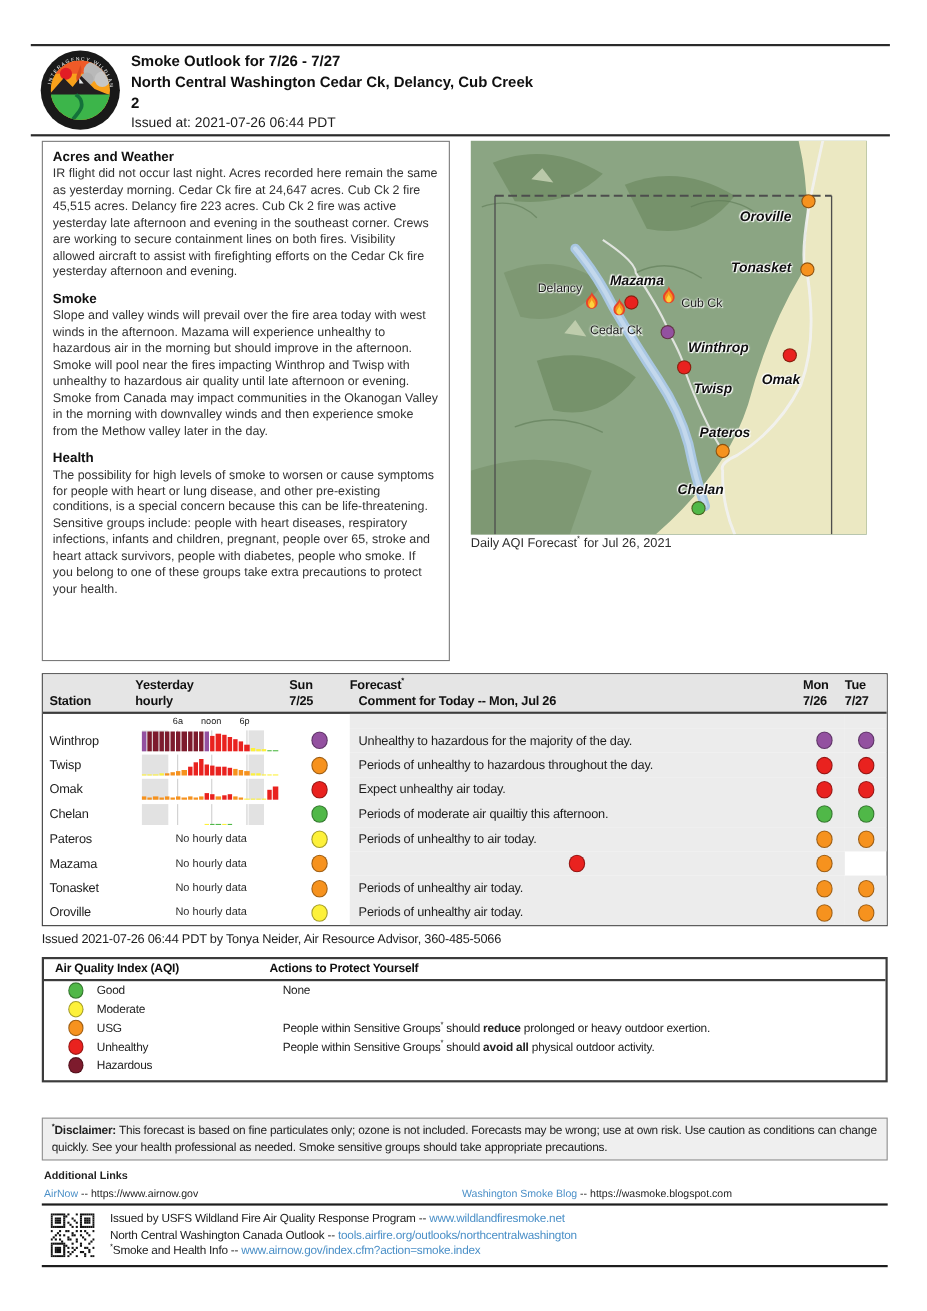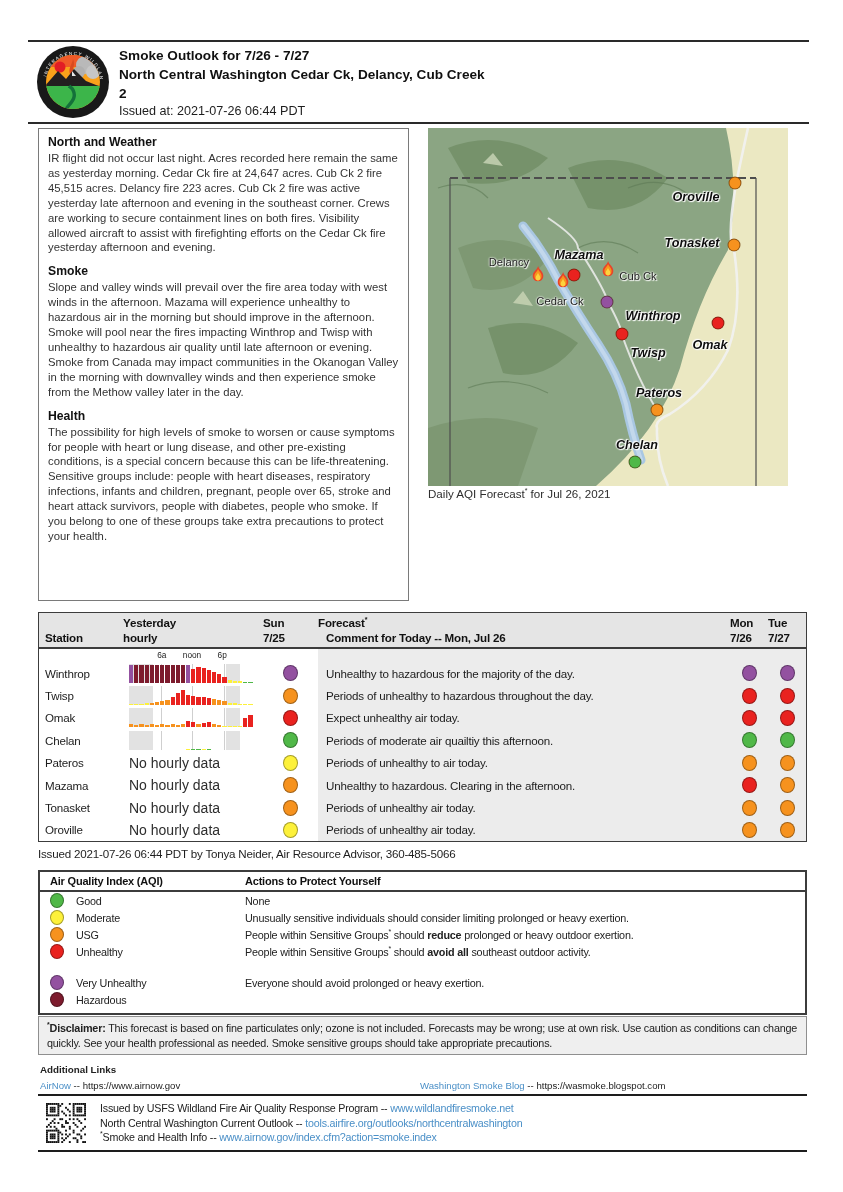--- a/index.html
+++ b/index.html
@@ -50,35 +50,35 @@
   .tick{position:absolute;top:1px;transform:translateX(-50%);font-size:8.3px;color:#222;}
   .trow{height:22.4px;align-items:center;}
   .cellpad{align-self:stretch;}
   .station-c{font-size:11.6px;letter-spacing:-0.2px;color:#1c1c1c;padding-left:6px;}
   .hourly-c{position:relative;align-self:stretch;display:flex;align-items:center;}
   .chart{position:relative;width:126px;height:19px;margin-left:6px;}
   .gapblk{position:absolute;top:0;bottom:0;background:#e2e2e2;}
   .gl{position:absolute;top:0;bottom:0;width:1px;background:#cfcfcf;}
   .bars{position:absolute;left:0;top:0;right:0;bottom:0;display:flex;align-items:flex-end;}
   .bar{width:4.2px;margin-right:1px;}
-  .nodata{width:126px;margin-left:6px;font-size:14px;color:#2d2d2d;}
+  .nodata{width:126px;margin-left:6px;text-align:center;font-size:10px;color:#2d2d2d;}
   .dotcell{display:flex;align-items:center;justify-content:center;align-self:stretch;}
   .aqi-dot{width:15px;height:16px;border-radius:50%;border:1px solid rgba(0,0,0,.35);box-sizing:border-box;}
   .comment-c{background:#ececec;align-self:stretch;display:flex;align-items:center;
              padding-left:8px;font-size:11.6px;letter-spacing:-0.2px;color:#1c1c1c;}
 
   .issuedby{position:absolute;left:38px;top:847px;font-size:11.6px;letter-spacing:-0.2px;color:#1e1e1e;}
 
   
   .aqibox{position:absolute;left:38px;top:870px;width:769px;border:2px solid #3c3c3c;
           box-sizing:border-box;background:#fff;padding-bottom:5px;}
   .aqihead{display:grid;grid-template-columns:195px 1fr;border-bottom:2px solid #3c3c3c;
            font-weight:bold;font-size:11px;letter-spacing:-0.2px;color:#111;padding:3px 0 3px 10px;}
   .lrow{display:grid;grid-template-columns:26px 169px 1fr;align-items:center;height:17px;
-        padding-left:10px;font-size:10.8px;letter-spacing:-0.2px;color:#222;}
+        padding-left:22px;font-size:10.8px;letter-spacing:-0.2px;color:#222;}
   .lrow.gapb{margin-top:14px;}
   .ldot{width:14px;height:15px;border-radius:50%;border:1px solid rgba(0,0,0,.35);box-sizing:border-box;}
   .seg-b{font-weight:bold;}
 
   
   .disc{position:absolute;left:38px;top:1016px;width:769px;box-sizing:border-box;border:1px solid #8f8f8f;
         background:#efefef;padding:4px 8px;font-size:10.8px;letter-spacing:-0.2px;line-height:14.6px;color:#222;}
 
   
   .links{position:absolute;left:40px;top:1064px;width:767px;font-size:9.6px;color:#222;}
@@ -130,21 +130,21 @@
     </svg>
     <div class="htext">
       <div class="title">Smoke Outlook for 7/26 - 7/27</div>
       <div class="subtitle">North Central Washington Cedar Ck, Delancy, Cub Creek 2</div>
       <div class="issuedat">Issued at: 2021-07-26 06:44 PDT</div>
     </div>
   </div>
 
   <div class="leftbox">
     <div class="sect">
-      <h3>North and Weather</h3>
+      <h3>Acres and Weather</h3>
       <p>IR flight did not occur last night. Acres recorded here remain the same as yesterday morning. Cedar Ck fire at 24,647 acres. Cub Ck 2 fire 45,515 acres. Delancy fire 223 acres. Cub Ck 2 fire was active yesterday late afternoon and evening in the southeast corner. Crews are working to secure containment lines on both fires. Visibility allowed aircraft to assist with firefighting efforts on the Cedar Ck fire yesterday afternoon and evening.</p>
     </div>
     <div class="sect">
       <h3>Smoke</h3>
       <p>Slope and valley winds will prevail over the fire area today with west winds in the afternoon. Mazama will experience unhealthy to hazardous air in the morning but should improve in the afternoon. Smoke will pool near the fires impacting Winthrop and Twisp with unhealthy to hazardous air quality until late afternoon or evening. Smoke from Canada may impact communities in the Okanogan Valley in the morning with downvalley winds and then experience smoke from the Methow valley later in the day.</p>
     </div>
     <div class="sect">
       <h3>Health</h3>
       <p>The possibility for high levels of smoke to worsen or cause symptoms for people with heart or lung disease, and other pre-existing conditions, is a special concern because this can be life-threatening. Sensitive groups include: people with heart diseases, respiratory infections, infants and children, pregnant, people over 65, stroke and heart attack survivors, people with diabetes, people who smoke. If you belong to one of these groups take extra precautions to protect your health.</p>
     </div>
@@ -455,21 +455,20 @@
           </div>
         </div>
         <div class="grid trow">
           <div class="station-c">Mazama</div>
           <div class="hourly-c">
             <div class="nodata">No hourly data</div>
           </div>
           <div class="dotcell">
             <span class="aqi-dot" style="background: rgb(246, 146, 30);"></span>
           </div>
-          <div class="comment-c">Unhealthy to hazardous. Clearing in the afternoon.</div>
           <div class="dotcell shade">
             <span class="aqi-dot" style="background: rgb(233, 34, 31);"></span>
           </div>
           <div class="dotcell shade">
             <span class="aqi-dot" style="background: rgb(246, 146, 30);"></span>
           </div>
         </div>
         <div class="grid trow">
           <div class="station-c">Tonasket</div>
           <div class="hourly-c">
@@ -514,36 +513,30 @@
     </div>
     <div id="aqi-rows">
         <div class="lrow">
           <span class="ldot" style="background: rgb(80, 184, 72);"></span>
           <span>Good</span>
           <span><span>None</span></span>
         </div>
         <div class="lrow">
           <span class="ldot" style="background: rgb(253, 241, 58);"></span>
           <span>Moderate</span>
-          <span><span>Unusually sensitive individuals should consider limiting prolonged or heavy exertion.</span></span>
         </div>
         <div class="lrow">
           <span class="ldot" style="background: rgb(246, 146, 30);"></span>
           <span>USG</span>
           <span><span>People within Sensitive Groups</span><span class="sup">*</span><span> should </span><span class="seg-b">reduce</span><span> prolonged or heavy outdoor exertion.</span></span>
         </div>
         <div class="lrow">
           <span class="ldot" style="background: rgb(233, 34, 31);"></span>
           <span>Unhealthy</span>
-          <span><span>People within Sensitive Groups</span><span class="sup">*</span><span> should </span><span class="seg-b">avoid all</span><span> southeast outdoor activity.</span></span>
-        </div>
-        <div class="lrow gapb">
-          <span class="ldot" style="background: rgb(147, 81, 160);"></span>
-          <span>Very Unhealthy</span>
-          <span><span>Everyone should avoid prolonged or heavy exertion.</span></span>
+          <span><span>People within Sensitive Groups</span><span class="sup">*</span><span> should </span><span class="seg-b">avoid all</span><span> physical outdoor activity.</span></span>
         </div>
         <div class="lrow">
           <span class="ldot" style="background: rgb(125, 27, 45);"></span>
           <span>Hazardous</span>
         </div>
       </div>
   </div>
 
   <div class="disc">
     <span class="seg-b"><span class="sup">*</span><span>Disclaimer:</span></span><span> This forecast is based on fine particulates only; ozone is not included. Forecasts may be wrong; use at own risk. Use caution as conditions can change quickly. See your health professional as needed. Smoke sensitive groups should take appropriate precautions.</span>
@@ -721,18 +714,18 @@
         <rect x="5" y="20" width="1" height="1" fill="#111"></rect>
         <rect x="6" y="20" width="1" height="1" fill="#111"></rect>
         <rect x="8" y="20" width="1" height="1" fill="#111"></rect>
         <rect x="12" y="20" width="1" height="1" fill="#111"></rect>
         <rect x="16" y="20" width="1" height="1" fill="#111"></rect>
         <rect x="19" y="20" width="1" height="1" fill="#111"></rect>
         <rect x="20" y="20" width="1" height="1" fill="#111"></rect>
       </svg>
     <div class="flines" id="flines">
         <div class="fline"><span>Issued by USFS Wildland Fire Air Quality Response Program -- </span><span class="link">www.wildlandfiresmoke.net</span></div>
-        <div class="fline"><span>North Central Washington Current Outlook -- </span><span class="link">tools.airfire.org/outlooks/northcentralwashington</span></div>
+        <div class="fline"><span>North Central Washington Canada Outlook -- </span><span class="link">tools.airfire.org/outlooks/northcentralwashington</span></div>
         <div class="fline"><span class="sup">*</span><span>Smoke and Health Info -- </span><span class="link">www.airnow.gov/index.cfm?action=smoke.index</span></div>
       </div>
   </div>
 
 </div>
 
 </body></html>

